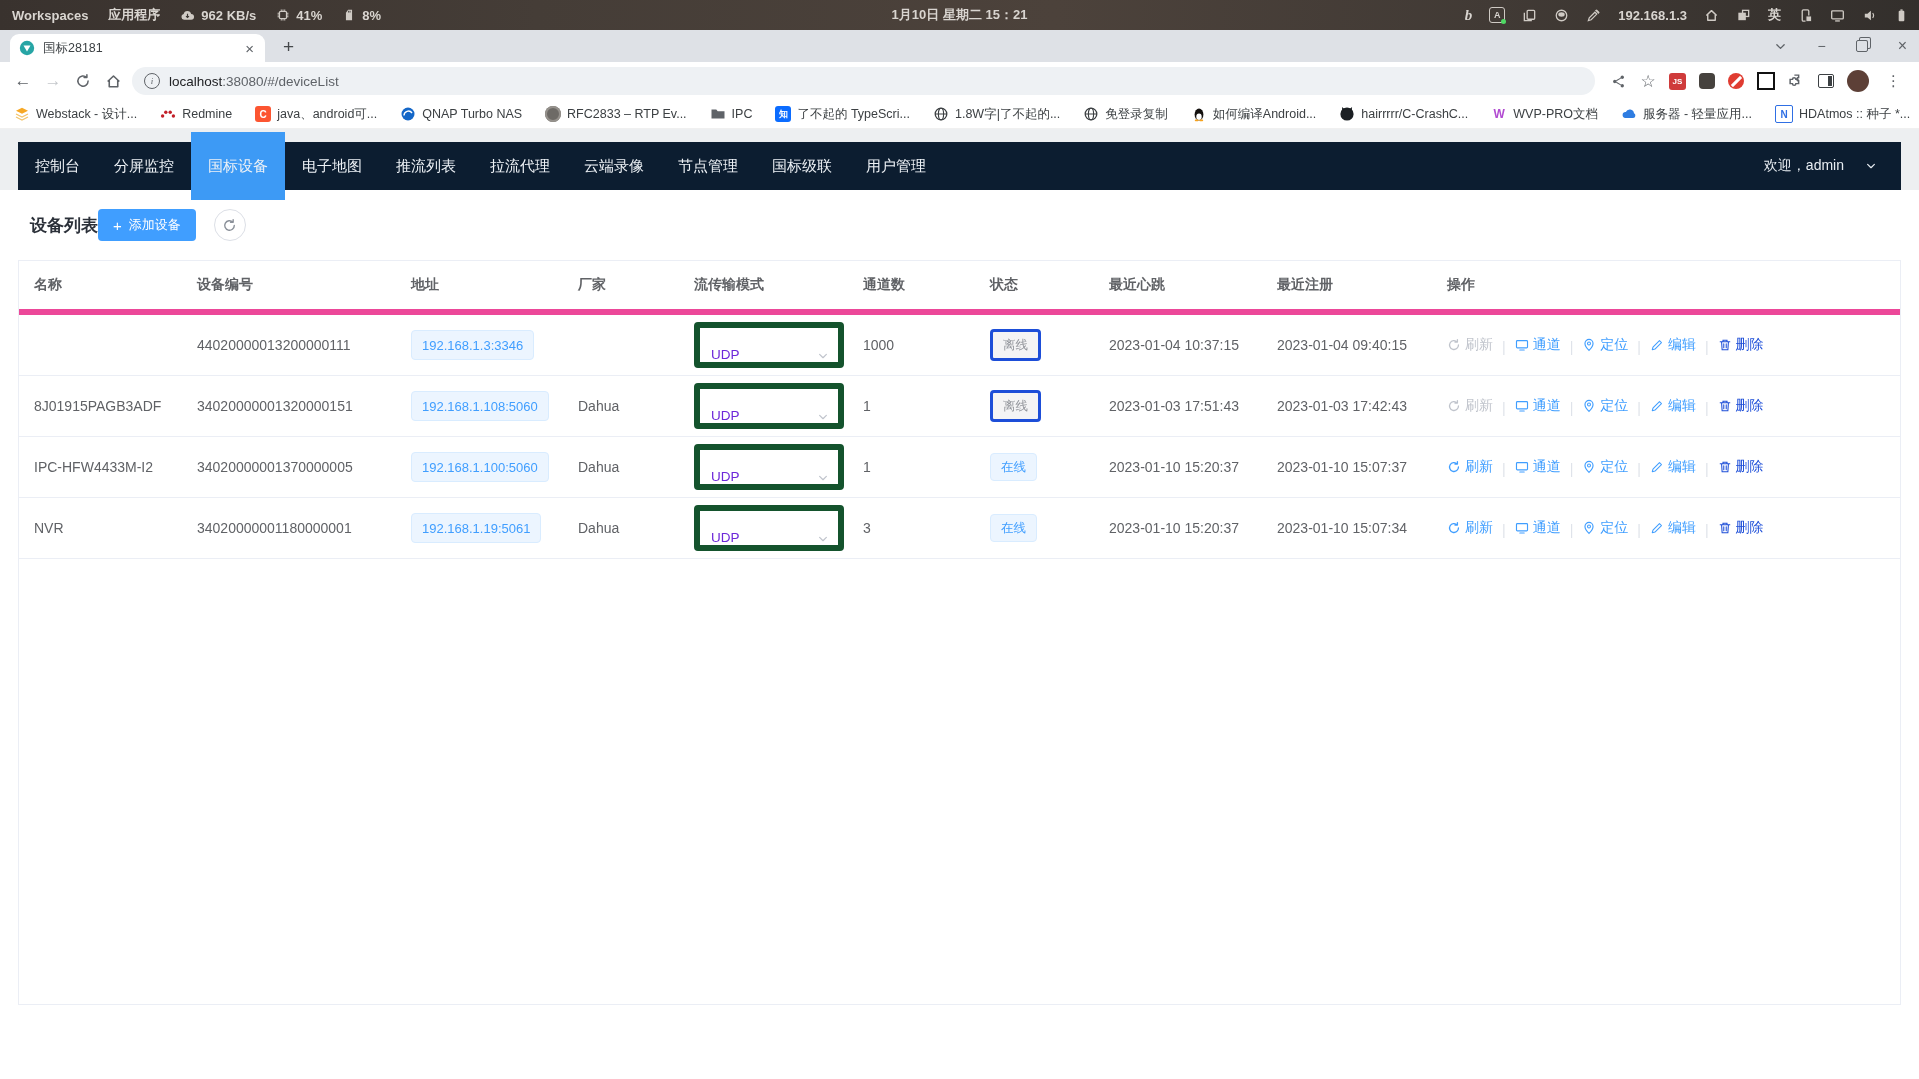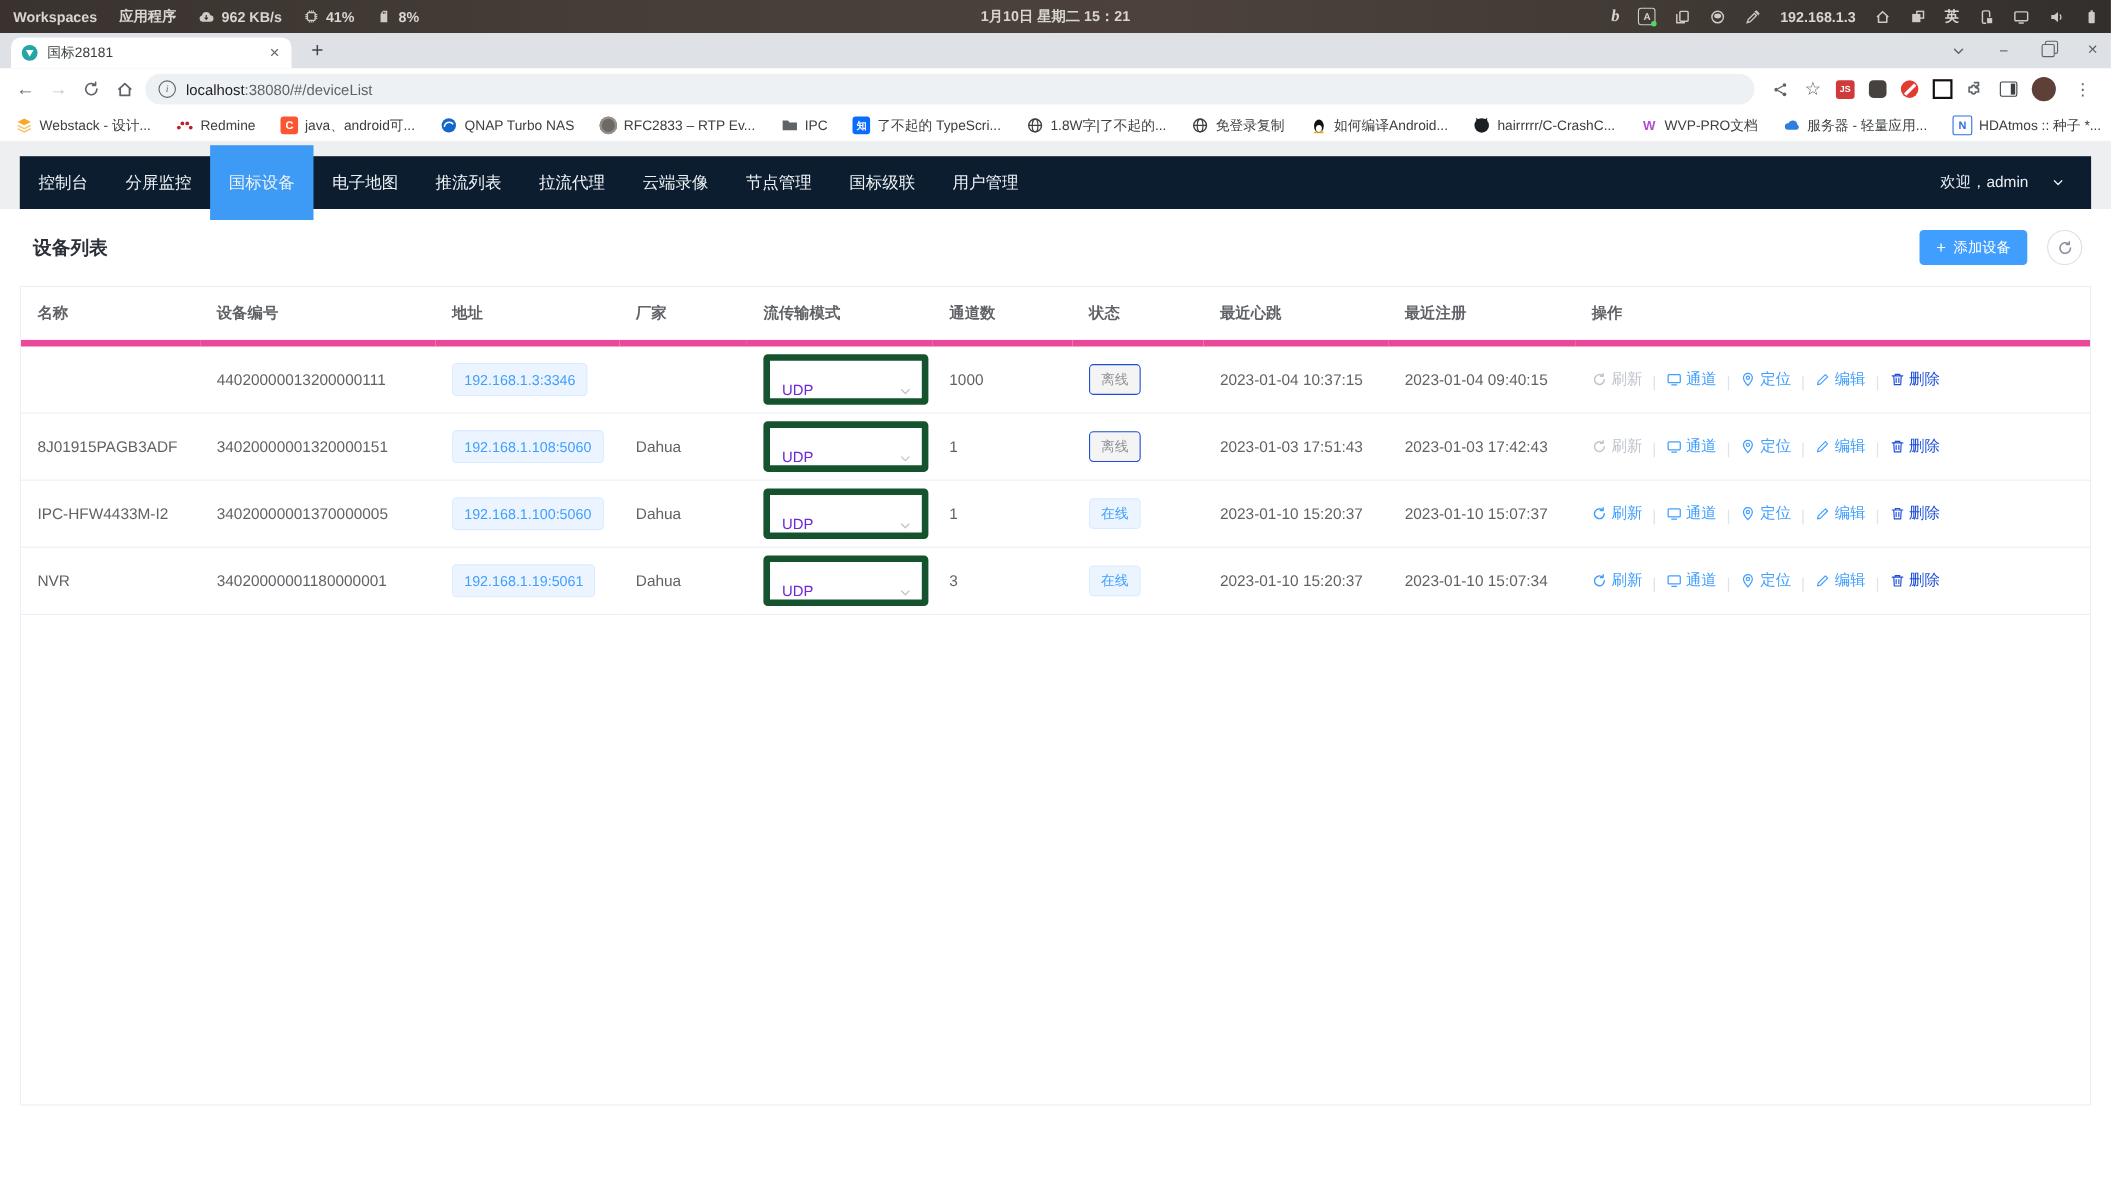--- a/index.html
+++ b/index.html
@@ -67,37 +67,37 @@
   .ic-hda{border:1.5px solid #2f6fe4;color:#2f6fe4;font-size:10px;border-radius:2px}
 
   
   .page{height:955px;background:#fff}
   .nav-band{background:#edeff1;padding:13px 18px 0}
   .navbar{height:48px;background:#0c1d30;display:flex;align-items:center;color:#eef2f6;font-size:15px}
   .nav-item{padding:12px 17px;height:44px;display:flex;align-items:center;cursor:pointer}
   .nav-item.active{background:#3d9af5}
   .nav-right{margin-left:auto;display:flex;align-items:center;gap:21px;padding-right:24px;font-size:14px;cursor:pointer;color:#e8edf2}
 
-  .page-head{height:70px;display:flex;align-items:center;justify-content:space-between;padding:0 26px 0 30px}
+  .page-head{height:70px;display:flex;align-items:center;justify-content:flex-start;padding:0 26px 0 30px}
   .page-title{font-size:17px;font-weight:700;color:#2b3039}
   .head-actions{display:flex;align-items:center;gap:18px}
   .btn-add{height:32px;background:#409eff;color:#fff;border:none;border-radius:4px;padding:0 15px;
            font-size:13px;display:flex;align-items:center;gap:7px;cursor:pointer;font-family:inherit}
   .btn-circle{width:32px;height:32px;border-radius:50%;border:1px solid #dcdfe6;background:#fff;color:#8a9099;
               display:flex;align-items:center;justify-content:center;cursor:pointer}
 
   .card{margin:0 18px;background:#fff;border:1px solid #ebeef5;height:743px;overflow:hidden}
   table{width:100%;border-collapse:collapse;table-layout:fixed;font-size:14px}
   thead th{height:48px;text-align:left;padding:0 0 0 15px;color:#606266;font-weight:600;font-size:14px;
            border-bottom:6px solid #ec4899;white-space:nowrap}
   tbody td{height:60px;padding:0 0 0 15px;color:#606266;border-bottom:1px solid #ebeef5;white-space:nowrap;overflow:hidden}
 
   .tag{display:inline-flex;align-items:center;height:26px;padding:0 10px;border-radius:4px;font-size:12.5px}
   .tag-addr{height:28px;background:#ecf5ff;border:1px solid #d9ecff;color:#409eff;font-size:13px;cursor:pointer}
-  .tag-info{background:#f4f4f5;border:1px solid #1d4ed8;color:#909399}
+  .tag-info{background:#f4f4f5;border:3px solid #1d4ed8;color:#909399}
   .tag-primary{background:#ecf5ff;border:1px solid #d9ecff;color:#409eff}
 
   .sel{display:inline-flex;align-items:flex-end;justify-content:space-between;width:118px;height:34px;
        border:6px solid #14532d;border-radius:4px;background:#fff;padding:0 9px 0 11px;color:#6d28d9;
        font-size:13.5px;cursor:pointer}
   .chev{color:#c0c4cc}
 
   .ops a{display:inline-flex;align-items:center;gap:4px;color:#409eff;text-decoration:none;font-size:14px;cursor:pointer}
   .ops a.danger{color:#1d4ed8}
   .ops a.disabled{color:#c0c4cc;cursor:default}

